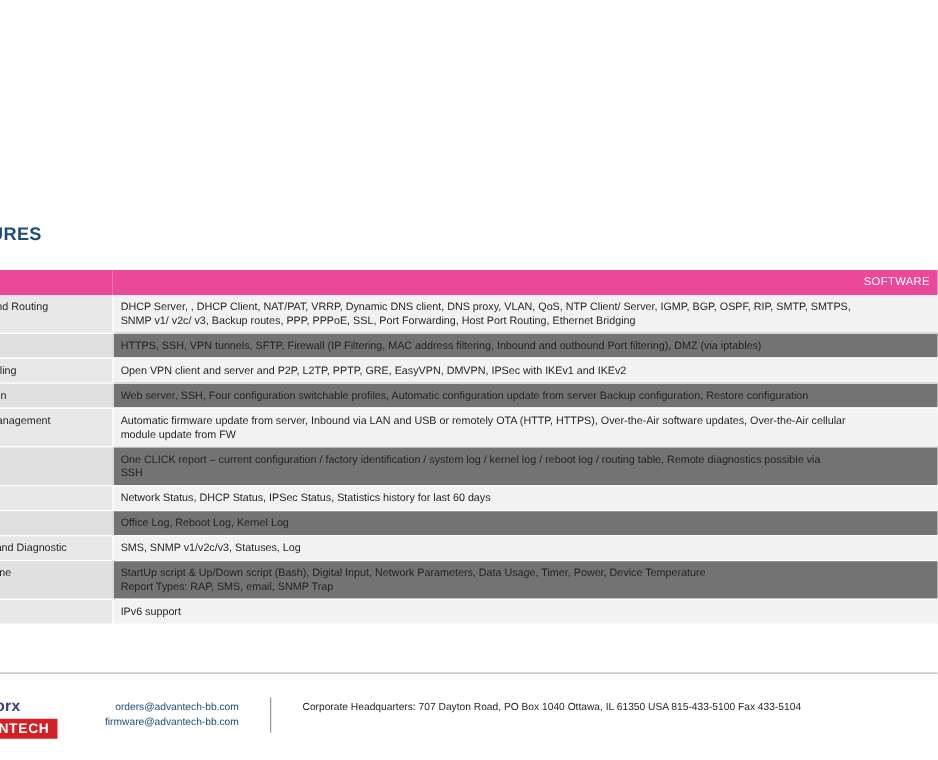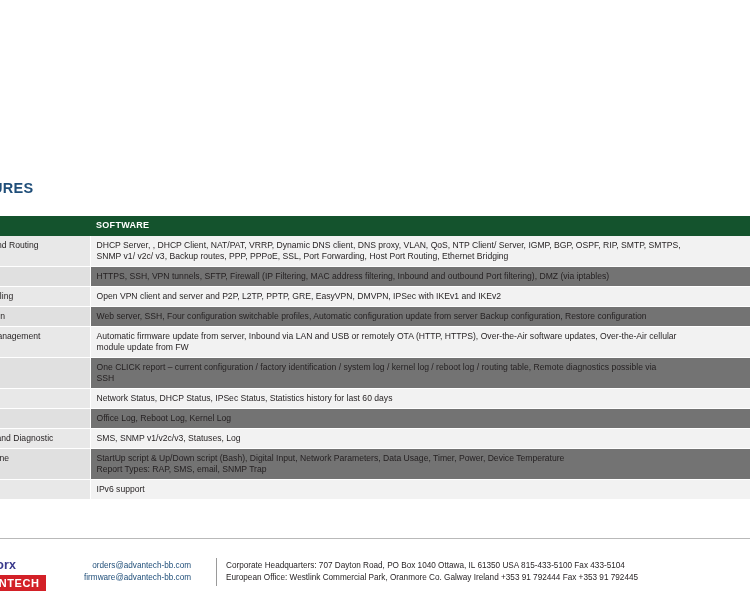--- a/index.html
+++ b/index.html
@@ -36,27 +36,28 @@
     width: 802px;
     border-collapse: collapse;
     table-layout: fixed;
     font-size: 8.6px;
     line-height: 1.28;
   }
   .spec-table col.c-label { width: 142px; }
   .spec-table col.c-value { width: 660px; }
 
   .spec-table tr.header-row td {
-    background: #14532d;
+    background: #ec4899;
     color: #ffffff;
-    font-weight: bold;
+    font-weight: normal;
     font-size: 9px;
     letter-spacing: 0.3px;
     padding: 4px 6px 4px 6px;
     border: none;
+    text-align: right;
   }
 
   .spec-table td {
     vertical-align: top;
     padding: 4px 6px 4px 6px;
     border-bottom: 1px solid #ffffff;
   }
   .spec-table td.label {
     background: #e8e8e8;
     font-weight: normal;
@@ -152,21 +153,21 @@
   }
 
   .footer-offices {
     position: absolute;
     left: 278px;
     top: 8px;
     font-size: 8.2px;
     line-height: 1.45;
     white-space: nowrap;
   }
-  .office-label { color: #231f20; }
+  .office-label { color: #231f20; margin-left: 16px; }
   .office-text { color: #231f20; margin-top: 24px; }
 </style>
 </head>
 <body>
 
 <div class="section-heading">FEATURES</div>
 
 <table class="spec-table">
   <colgroup>
     <col class="c-label">
@@ -275,19 +276,15 @@
     <div class="email">firmware@advantech-bb.com</div>
   </div>
 
   <div class="footer-divider"></div>
 
   <div class="footer-offices">
     <div>
       <span class="office-label">Corporate Headquarters:</span>
       <span class="office-text">707 Dayton Road, PO Box 1040 Ottawa, IL 61350 USA   815-433-5100  Fax 433-5104</span>
     </div>
-    <div>
-      <span class="office-label">European Office:</span>
-      <span class="office-text">Westlink Commercial Park, Oranmore Co. Galway Ireland  +353 91 792444  Fax +353 91 792445</span>
-    </div>
   </div>
 
 </div>
 
 </body></html>

